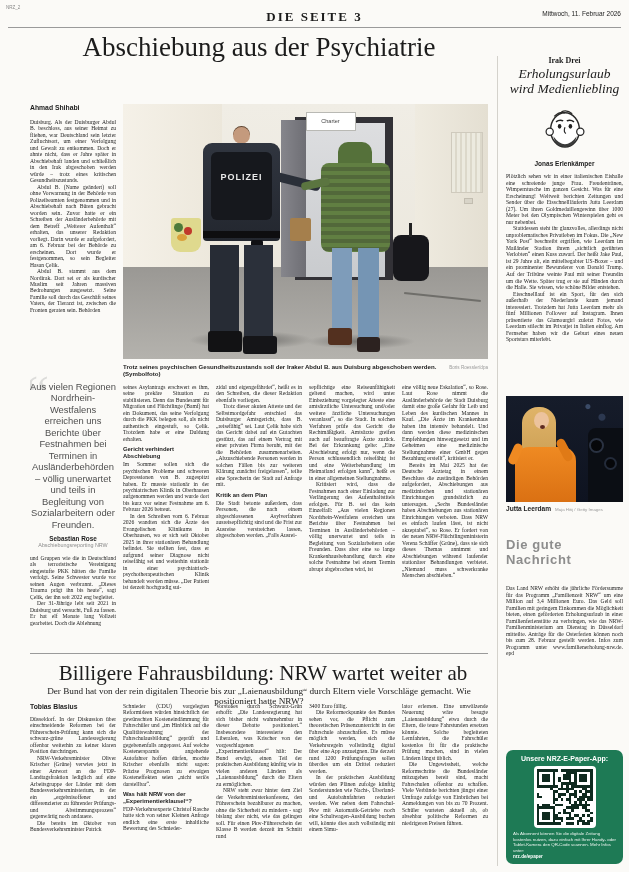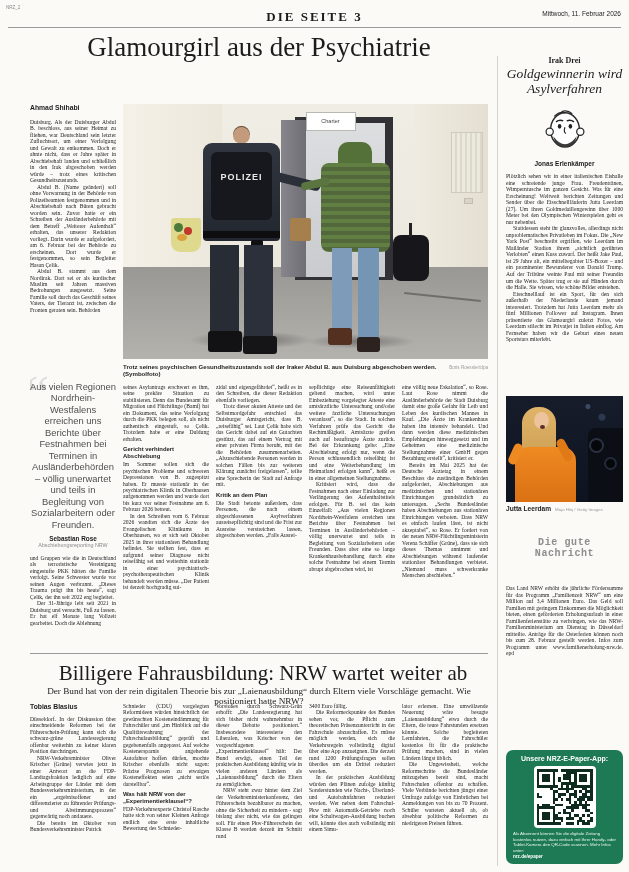--- a/index.html
+++ b/index.html
@@ -131,22 +131,22 @@
   .j-suit{left:8%;top:48%;width:52%;height:55%;border-radius:14px 14px 0 0;background:linear-gradient(#ef8a22,#d96f12);}
   .j-armL{left:4%;top:44%;width:9px;height:22px;border-radius:5px;background:#ef8a22;transform:rotate(24deg);}
   .j-armR{left:46%;top:40%;width:9px;height:24px;border-radius:5px;background:#e07a16;transform:rotate(-28deg);}
   .j-phot1{right:0;top:30%;width:30%;height:70%;background:#0b0e14;border-radius:8px 0 0 0;}
   .j-lens1{right:16%;top:40%;width:11px;height:11px;border-radius:50%;background:#06070a;border:2px solid #2a3242;}
   .j-lens2{right:5%;top:58%;width:9px;height:9px;border-radius:50%;background:#06070a;border:2px solid #232b3a;}
   .jcap-row{left:506px;top:505px;width:117px;display:flex;gap:4px;align-items:baseline;}
   .jcap{font-family:"Liberation Sans",sans-serif;font-weight:bold;font-size:6.6px;}
   .jcredit{font-family:"Liberation Sans",sans-serif;font-size:4.4px;color:#9a9a9a;white-space:nowrap;}
 
-  .gn-label{left:506px;top:537px;width:117px;text-align:center;color:#8d8d8d;font-weight:bold;
-            font-size:10px;letter-spacing:.6px;font-family:Liberation Mono, monospace;}
+  .gn-label{left:506px;top:537px;width:117px;color:#8d8d8d;font-weight:bold;
+            font-size:13px;letter-spacing:.6px;font-family:Liberation Sans, sans-serif;}
   .gn-title{left:506px;top:549px;width:117px;text-align:center;font-size:13.5px;line-height:1.12;}
   .gn-body{left:506px;top:585px;width:117px;height:160px;overflow:hidden;font-size:5.6px;line-height:1.17;text-align:justify;}
 
   .appbox{left:506px;top:750px;width:117px;height:114px;background:#1e7a55;border-radius:7px;
           color:#fff;font-family:"Liberation Sans",sans-serif;overflow:hidden;}
   .appbox-title{margin-top:5px;text-align:center;font-weight:bold;font-size:7px;}
   .qr-frame{margin:4px auto 3px auto;width:56px;height:56px;background:#fff;border-radius:4px;padding:3px;}
   #qr{width:56px;height:56px;display:grid;grid-template-rows:repeat(21,1fr);grid-template-columns:repeat(21,1fr);}
   #qr i{background:#0f2a1f;}
   .appbox-note{margin:2px 7px 0 7px;font-size:4.4px;line-height:1.25;color:#eaf4ee;text-align:left;}
@@ -155,21 +155,21 @@
 </head>
 <body>
 
 <div class="page">
 
   <div class="abs edition-mark sans">NRZ_2</div>
   <div class="abs masthead">DIE SEITE 3</div>
   <div class="abs page-date">Mittwoch, 11. Februar 2026</div>
   <div class="abs head-rule"></div>
 
-  <h1 class="abs m-headline" style="margin:0;font-weight:normal">Glamourgirl aus der Psychiatrie</h1>
+  <h1 class="abs m-headline" style="margin:0;font-weight:normal">Abschiebung aus der Psychiatrie</h1>
 
   <div class="abs col c1">
     <span class="byline">Ahmad Shihabi</span>
     <span class="part1">
         <p>Duisburg. Als der Duisburger Abdul B. beschloss, aus seiner Heimat zu fliehen, war Deutschland sein letzter Zufluchtsort, um einer Verfolgung und Gewalt zu entkommen. Doch er ahnte nicht, dass er Jahre später in Abschiebehaft landen und schließlich in den Irak abgeschoben werden würde – trotz eines kritischen Gesundheitszustands.</p>
         <p>Abdul B. (Name geändert) soll ohne Vorwarnung in der Behörde von Polizeibeamten festgenommen und in Abschiebehaft nach Büren gebracht worden sein. Zuvor hatte er ein Schreiben der Ausländerbehörde mit dem Betreff „Weiterer Aufenthalt“ erhalten, das unserer Redaktion vorliegt. Darin wurde er aufgefordert, am 6. Februar bei der Behörde zu erscheinen. Dort wurde er festgenommen, so sein Begleiter Hasan Çelik.</p>
         <p>Abdul B. stammt aus dem Nordirak. Dort sei er als kurdischer Muslim seit Jahren massiven Bedrohungen ausgesetzt. Seine Familie soll durch das Geschäft seines Vaters, der Tierarzt ist, zwischen die Fronten geraten sein. Behörden</p>
       </span>
     <div class="pullquote">
       <span class="qmark">“</span>
@@ -277,21 +277,21 @@
       <p>Die Reformeckpunkte des Bundes sehen vor, die Pflicht zum theoretischen Präsenzunterricht in der Fahrschule abzuschaffen. Es müsse möglich werden, sich die Verkehrsregeln vollständig digital über eine App anzueignen. Die derzeit rund 1200 Prüfungsfragen sollen überdies um ein Drittel reduziert werden.</p>
       <p>In der praktischen Ausbildung würden den Plänen zufolge künftig Sonderstunden wie Nacht-, Überland- und Autobahnfahrten reduziert werden. Wer neben dem Fahrschul-Pkw mit Automatik-Getriebe noch eine Schaltwagen-Ausbildung buchen will, könnte dies auch vollständig mit einem Simu-</p>
     </div>
   <div class="abs col bc c5">
       <p>lator erlernen. Eine umwälzende Neuerung wäre besagte „Laienausbildung“ etwa durch die Eltern, die teure Fahrstunden ersetzen könnte. Solche begleiteten Lernfahrten, die Fahrschüler kostenlos fit für die praktische Prüfung machen, sind in vielen Ländern längst üblich.</p>
       <p>Die Ungewissheit, welche Reformschritte die Bundesländer mitzugehen bereit sind, macht Fahrschulen offenbar zu schaffen. Viele Verbände berichten jüngst einer Umfrage zufolge von Einbrüchen bei Anmeldungen von bis zu 70 Prozent. Schüler warteten aktuell ab, ob absehbar politische Reformen zu niedrigeren Preisen führen.</p>
     </div>
 
   <div class="abs v-rule"></div>
   <div class="abs sb-label">Irak Drei</div>
-  <div class="abs sb-title">Goldgewinnerin wird Asylverfahren</div>
+  <div class="abs sb-title">Erholungsurlaub wird Medienliebling</div>
   <div class="abs sb-sketch">
     <svg width="54" height="54" viewBox="0 0 60 60">
       <ellipse cx="30" cy="31" rx="16" ry="19" fill="#ffffff" stroke="#2a2a2a" stroke-width="1.6"></ellipse>
       <circle cx="13" cy="33" r="4" fill="#fff" stroke="#2a2a2a" stroke-width="1.4"></circle>
       <circle cx="47" cy="33" r="4" fill="#fff" stroke="#2a2a2a" stroke-width="1.4"></circle>
       <path d="M18 16 q6 -6 12 -4 M26 11 q6 -3 12 2" fill="none" stroke="#2a2a2a" stroke-width="1.4"></path>
       <ellipse cx="24" cy="27" rx="2" ry="2.6" fill="#222"></ellipse>
       <ellipse cx="36" cy="27" rx="2" ry="2.6" fill="#222"></ellipse>
       <path d="M20 22 q4 -3 8 -1 M32 21 q4 -2 8 1" fill="none" stroke="#222" stroke-width="1.6"></path>
       <path d="M30 28 q-2 5 1 7" fill="none" stroke="#222" stroke-width="1.3"></path>

